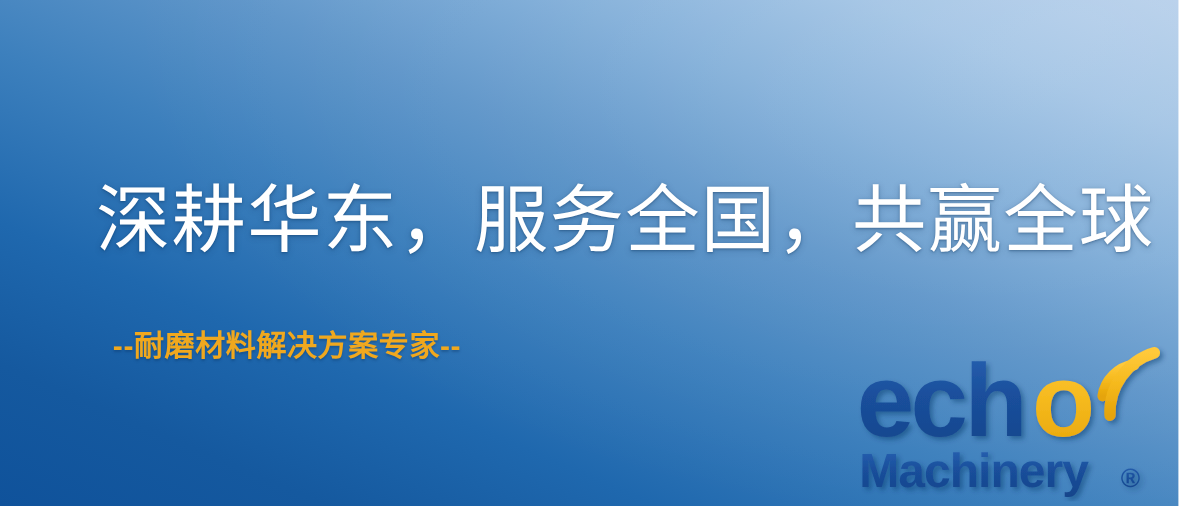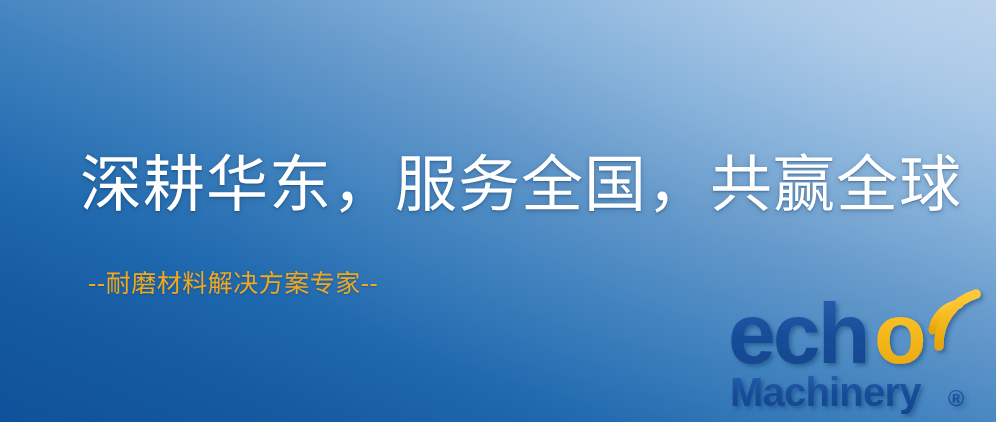--- a/index.html
+++ b/index.html
@@ -21,21 +21,20 @@
         #0f529b 0%,
         #15599f 14%,
         #1f68ae 28%,
         #3d80bd 45%,
         #5e95c9 60%,
         #7fadd8 74%,
         #9cc0e3 87%,
         #b0cbe9 100%
       );
     font-family: "Liberation Sans", "DejaVu Sans", sans-serif;
-    padding-left: 14px;
     -webkit-font-smoothing: antialiased;
   }
 
   
   #banner::after {
     content: "";
     position: absolute;
     inset: 0;
     pointer-events: none;
     background: radial-gradient(
@@ -63,23 +62,23 @@
       0 1px 2px rgba(8, 44, 86, 0.40),
       0 2px 6px rgba(8, 44, 86, 0.22);
     z-index: 3;
   }
 
   
   .subtitle {
     position: absolute;
     left: 86px;
     top: 266px;
-    margin: 2px;
+    margin: 8px;
     font-family: "Liberation Sans", "DejaVu Sans", sans-serif;
-    font-weight: 400;
+    font-weight: 700;
     font-size: 25px;
     line-height: 1.25;
     color: #f0a81e;
     letter-spacing: 0.5px;
     white-space: nowrap;
     text-shadow: 0 1px 2px rgba(10, 50, 95, 0.35);
     z-index: 3;
     text-align: right;
   }
 

